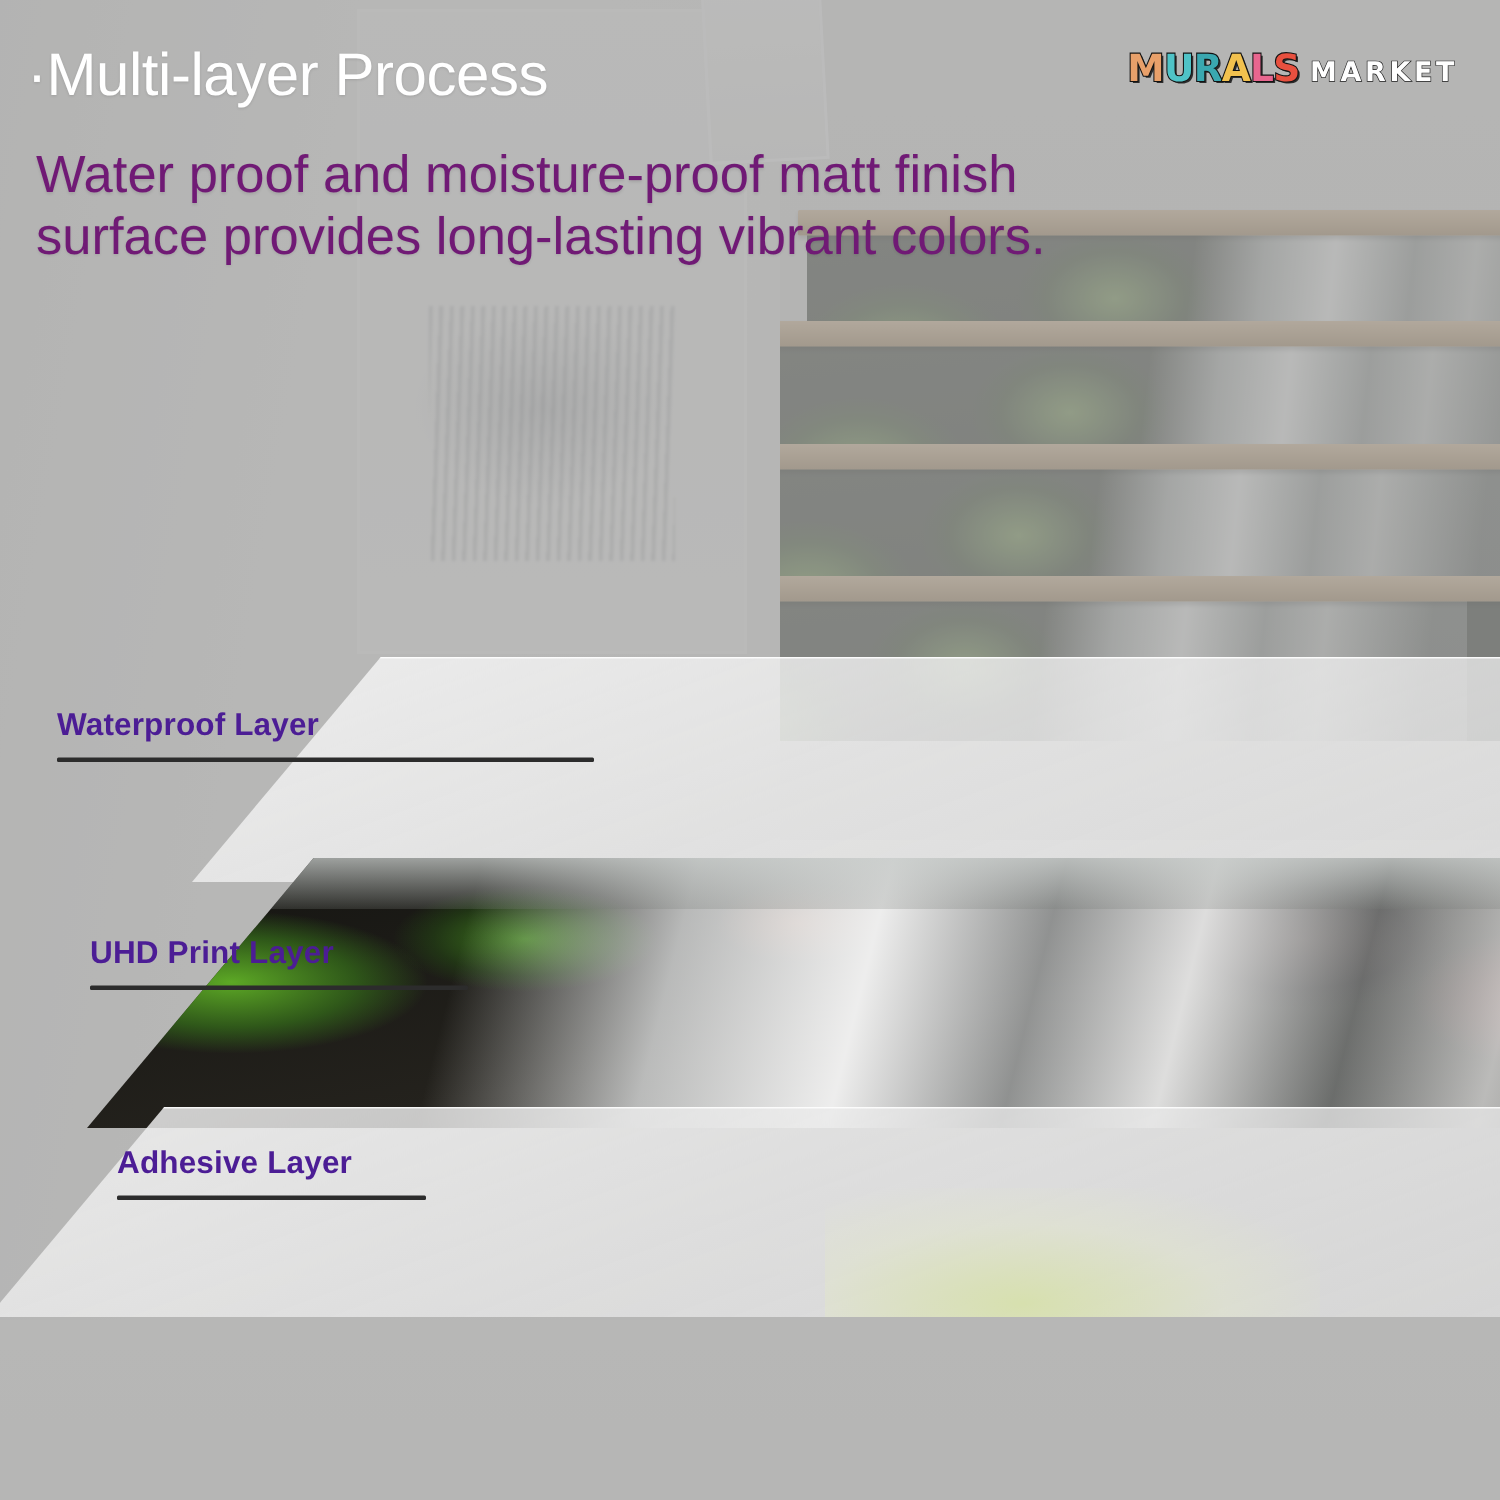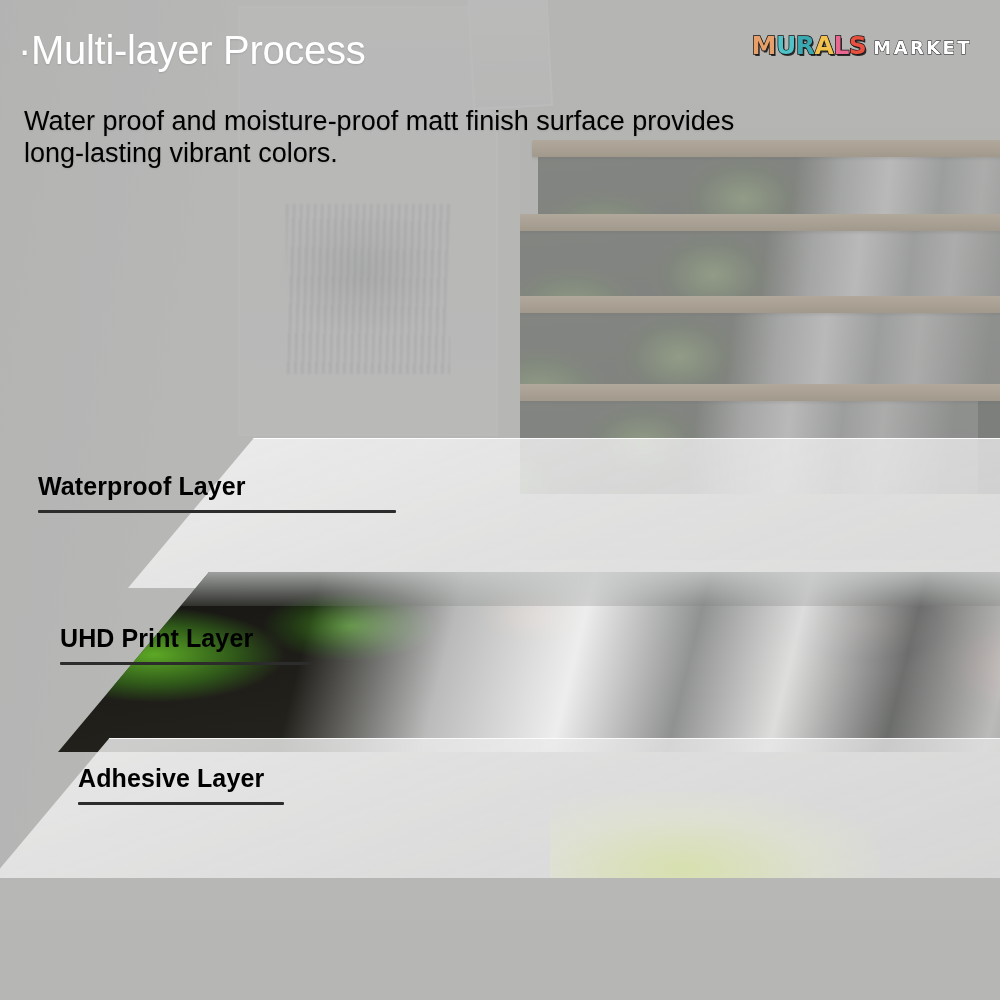--- a/index.html
+++ b/index.html
@@ -225,26 +225,26 @@
     left: 18px; top: 28px;
     font-size: 40px;
     font-weight: 400;
     color: #ffffff;
     letter-spacing: -0.3px;
     white-space: nowrap;
     text-shadow: 0 1px 2px rgba(0,0,0,.12);
   }
   .subtitle {
     position: absolute;
-    left: 24px; top: 106px;
+    left: 24px; top: 96px;
     width: 770px;
-    font-size: 27px;
+    font-size: 35px;
     line-height: 1.18;
     font-weight: 400;
-    color: #000000;
+    color: #701a75;
     text-shadow: 0 1px 2px rgba(0,0,0,.10);
   }
 
   
   .logo {
     position: absolute;
     right: 28px; top: 31px;
     display: flex;
     align-items: baseline;
     gap: 7px;
@@ -268,23 +268,23 @@
     letter-spacing: 2.4px;
     color: #ffffff;
     -webkit-text-stroke: 0.9px #1a1a1a;
     paint-order: stroke fill;
     font-family: "DejaVu Sans", sans-serif;
   }
 
   
   .callout { position: absolute; }
   .callout .lbl {
-    font-size: 25px;
+    font-size: 21px;
     font-weight: 700;
-    color: #000000;
+    color: #4c1d95;
     white-space: nowrap;
     letter-spacing: .1px;
   }
   .callout .rule {
     margin-top: 9px;
     height: 3px;
     background: #2c2c2c;
     border-radius: 1px;
   }
 

